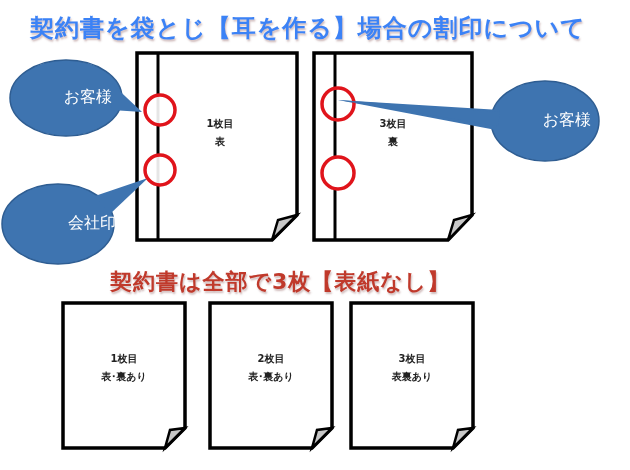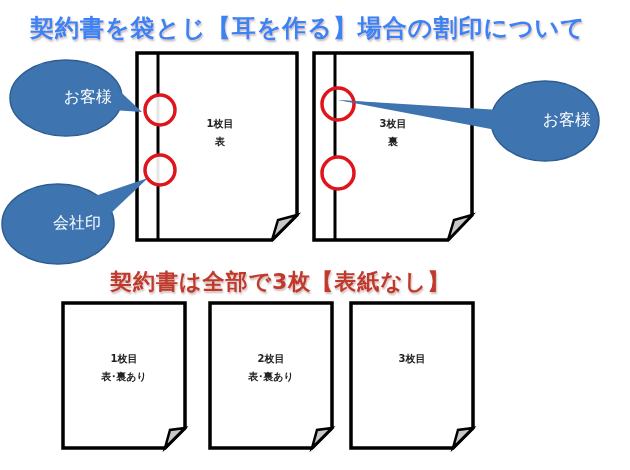--- a/index.html
+++ b/index.html
@@ -73,21 +73,21 @@
     <path d="M210,303 L332,303 L332,428 L312,448 L210,448 Z" fill="#fff" stroke="#000" stroke-width="3.5"></path>
     <path d="M312,448 L317,430 L332,428 Z" fill="#c8c8c8" stroke="#000" stroke-width="2.5"></path>
   </g>
   <g>
     <path d="M351,303 L473,303 L473,428 L453,448 L351,448 Z" fill="#fff" stroke="#000" stroke-width="3.5"></path>
     <path d="M453,448 L458,430 L473,428 Z" fill="#c8c8c8" stroke="#000" stroke-width="2.5"></path>
   </g>
 </svg>
 
 <div class="bubble-label" style="left:20px; top:87px; width:92px;">お客様</div>
-<div class="bubble-label" style="left:9px; top:213px; width:92px;">会社印</div>
+<div class="bubble-label" style="left:24px; top:213px; width:92px;">会社印</div>
 <div class="bubble-label" style="left:499px; top:110px; width:92px;">お客様</div>
 
 <div class="page-label" style="left:185px; top:115px; width:70px;">
   <div>1枚目</div>
   <div>表</div>
 </div>
 <div class="page-label" style="left:358px; top:115px; width:70px;">
   <div>3枚目</div>
   <div>裏</div>
 </div>
@@ -97,13 +97,14 @@
 <div class="page-label" style="left:74px; top:350px; width:100px;">
   <div>1枚目</div>
   <div>表･裏あり</div>
 </div>
 <div class="page-label" style="left:221px; top:350px; width:100px;">
   <div>2枚目</div>
   <div>表･裏あり</div>
 </div>
 <div class="page-label" style="left:362px; top:350px; width:100px;">
   <div>3枚目</div>
+  <div>表裏あり</div>
 </div>
 
 </body></html>

